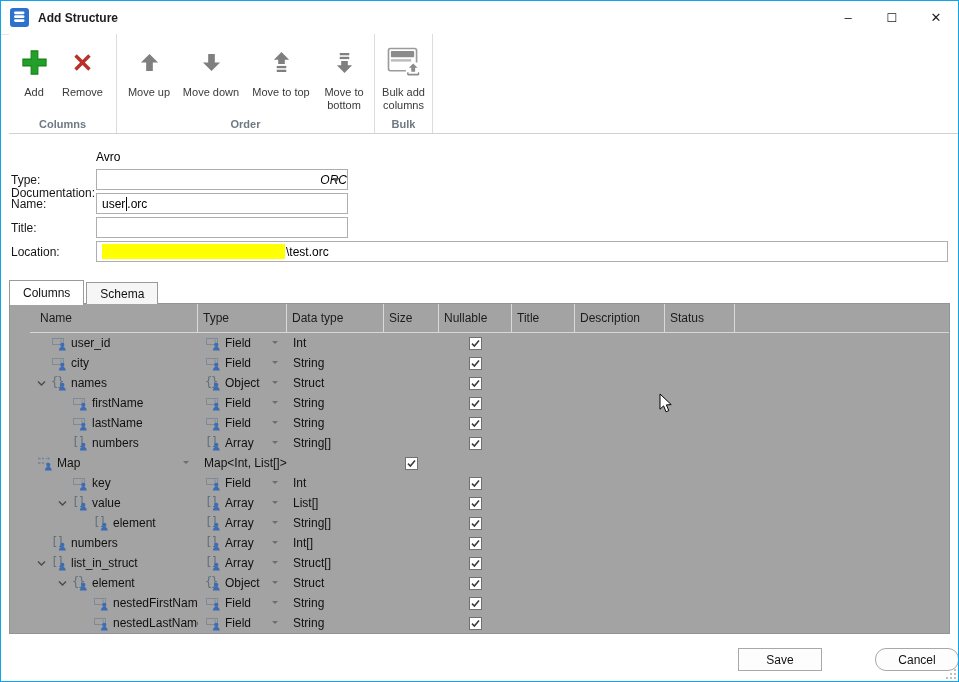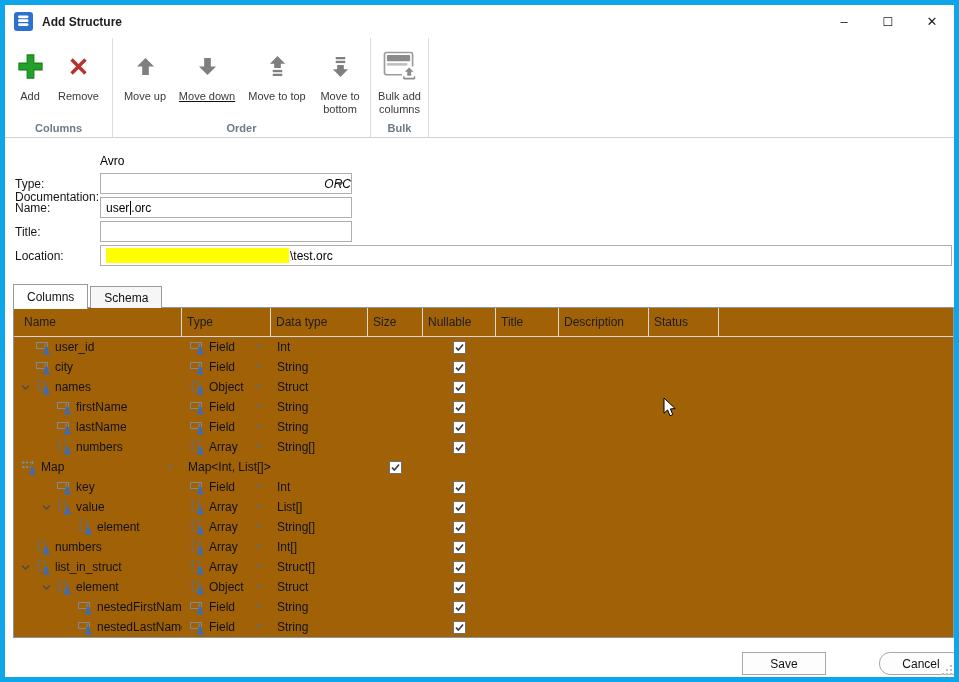--- a/index.html
+++ b/index.html
@@ -1,29 +1,29 @@
 <!DOCTYPE html>
 <html><head>
 <meta charset="utf-8">
 <style>
   html,body{margin:0;padding:0;background:#cfd3d8;}
   .window{position:relative;width:959px;height:682px;box-sizing:border-box;
-    background:#fff;border:5px solid #0ea5e9;font-family:"Liberation Sans",sans-serif;
+    background:#fff;border:1px solid #0ea5e9;font-family:"Liberation Sans",sans-serif;
     color:#111;overflow:hidden;}
   
   .titlebar{position:absolute;left:0;top:0;right:0;height:33px;display:flex;align-items:center;
     border-bottom:1px solid #e7e7e7;background:#fff;}
   .appicon{margin-left:9px;width:19px;height:19px;flex:0 0 auto;display:flex;}
   .title{margin-left:9px;font-size:12px;font-weight:bold;color:#1d1d1d;}
   .wincontrols{margin-left:auto;display:flex;height:100%;}
   .winbtn{width:44px;display:flex;align-items:center;justify-content:center;
     font-size:13px;color:#1c1c1c;cursor:default;}
   .winbtn.max{font-size:12px;}
   
-  .ribbon{position:absolute;left:0;top:33px;right:0;height:99px;background:#fff;
+  .ribbon{position:absolute;left:8px;top:33px;right:0;height:99px;background:#fff;
     border-bottom:1px solid #d2d2d2;display:flex;align-items:stretch;}
   .rgroup{position:relative;display:flex;align-items:flex-start;padding-top:5px;
     border-right:1px solid #dcdcdc;}
   .rgroup-label{position:absolute;left:0;right:0;bottom:3px;text-align:center;
     font-size:11px;font-weight:bold;color:#6e7983;}
   .rbtn{display:flex;flex-direction:column;align-items:center;padding-top:2px;cursor:default;}
   .rbtn .iconbox{height:42px;display:flex;align-items:center;justify-content:center;}
   .rbtn .rlabel{margin-top:3px;font-size:11px;line-height:13px;color:#3a3a3a;text-align:center;}
   
   .flabel{position:absolute;left:10px;font-size:12px;color:#161616;}
@@ -36,21 +36,21 @@
   .caret{display:inline-block;width:1px;height:14px;background:#000;margin:0 0 0 1px;}
   .redact{display:inline-block;width:183px;height:15px;background:#ffff00;margin-right:1px;}
   
   .tabs{position:absolute;left:8px;top:279px;display:flex;z-index:3;}
   .tab{box-sizing:border-box;border:1px solid #9a9a9a;border-bottom:none;background:#f6f6f6;
     padding:0 13px;font-size:12px;display:flex;align-items:center;height:22px;margin-top:2px;
     margin-right:2px;cursor:default;}
   .tab.active{height:25px;margin-top:0;background:#fff;position:relative;z-index:4;}
   
   .panel{position:absolute;left:8px;top:302px;width:941px;height:331px;box-sizing:border-box;
-    border:1px solid #8f959b;background:#a16207;z-index:2;}
+    border:1px solid #8f959b;background:#a3a3a3;z-index:2;padding-left:20px;}
   .grid-row{display:grid;grid-template-columns:168px 89px 97px 55px 73px 63px 90px 70px 1fr;}
   .thead{height:28px;border-bottom:1px solid #d6d6d6;}
   .thead .hcell{display:flex;align-items:center;padding-left:5px;font-size:12px;color:#1c1c1c;
     border-right:1px solid #d9d9d9;box-sizing:border-box;}
   .thead .hcell.first{padding-left:10px;}
   .thead .hcell.filler{border-right:none;}
   .trow{height:20px;align-items:center;font-size:12px;cursor:default;}
   .cell{display:flex;align-items:center;height:20px;box-sizing:border-box;overflow:hidden;}
   .name-cell .chev{width:15px;height:14px;flex:0 0 15px;display:flex;align-items:center;}
   .ticon{width:16px;height:16px;flex:0 0 16px;margin-right:4px;display:flex;align-items:center;}
@@ -115,21 +115,21 @@
 
     <div class="rgroup" style="width:253px;padding-left:4px;">
       <div class="rbtn" style="width:56px;">
         <span class="iconbox">
           <svg width="19" height="21" viewBox="0 0 20 22">
               <path d="M10 2 L19 11 H13.5 V20 H6.5 V11 H1 Z" fill="#7f7f7f"></path>
             </svg>
         </span>
         <span class="rlabel">Move up</span>
       </div>
-      <div class="rbtn" style="width:68px;text-decoration:underline;">
+      <div class="rbtn" style="width:68px;">
         <span class="iconbox">
           <svg width="19" height="21" viewBox="0 0 20 22">
               <path d="M10 20 L1 11 H6.5 V2 H13.5 V11 H19 Z" fill="#7f7f7f"></path>
             </svg>
         </span>
         <span class="rlabel">Move down</span>
       </div>
       <div class="rbtn" style="width:72px;">
         <span class="iconbox">
           <svg width="19" height="23" viewBox="0 0 20 24">

